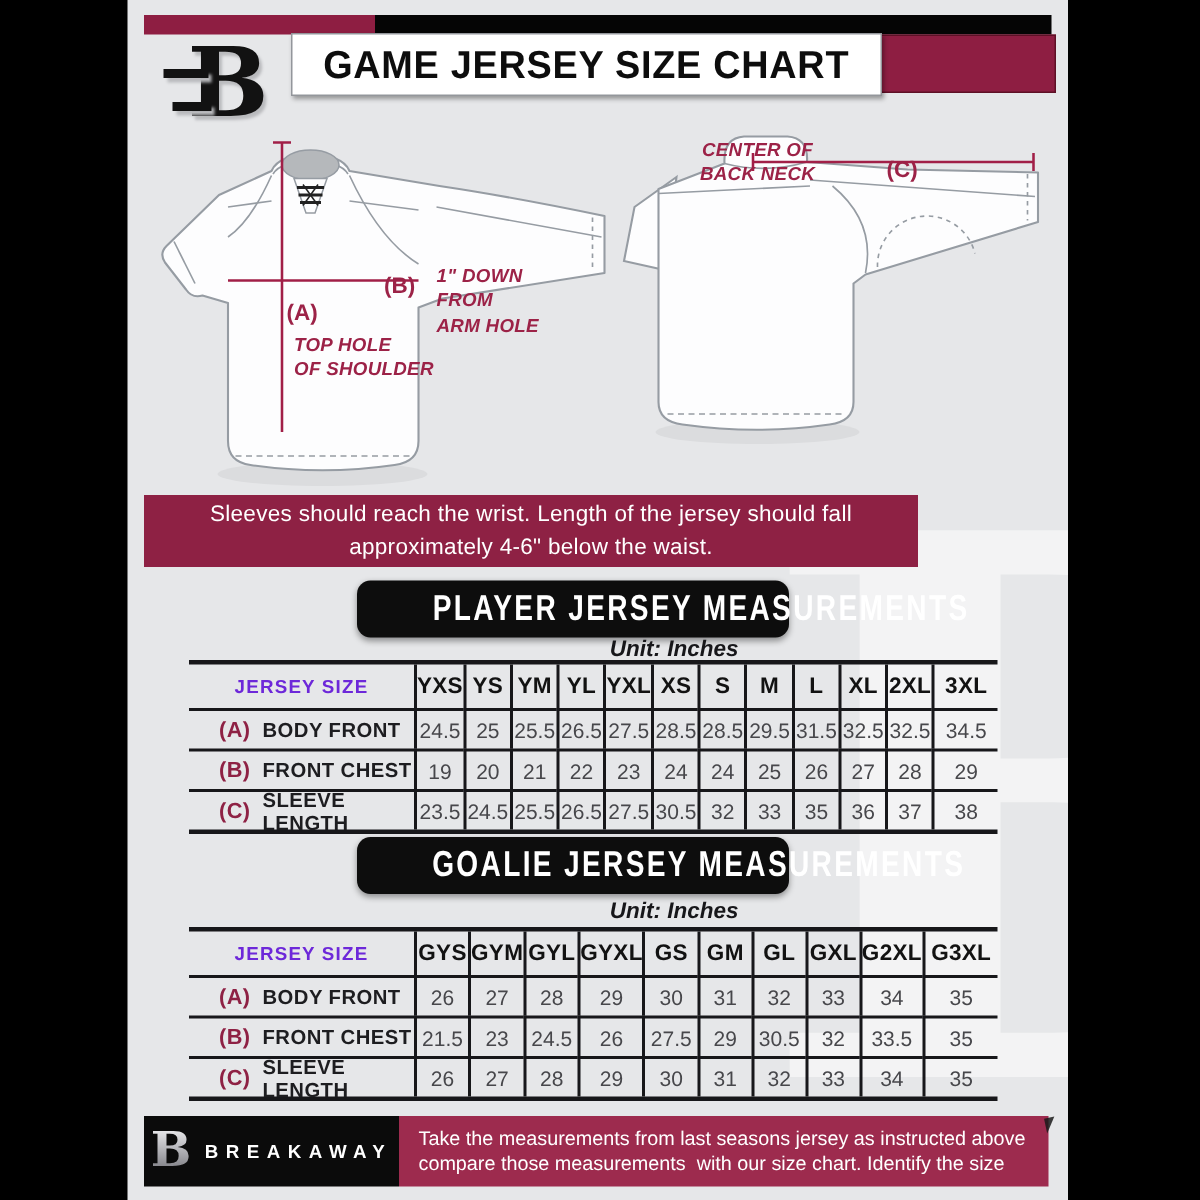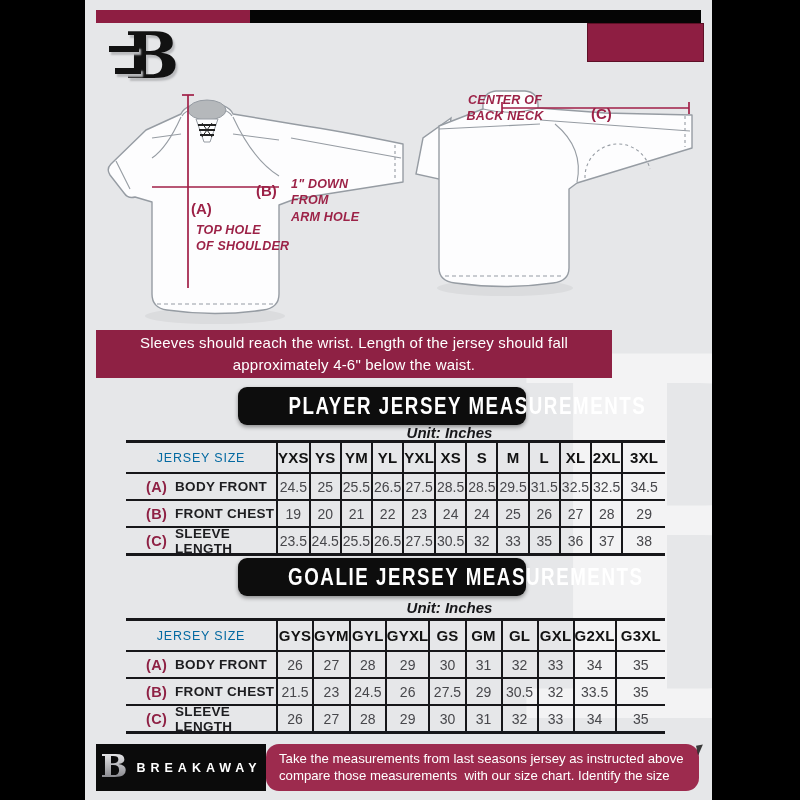--- a/index.html
+++ b/index.html
@@ -44,53 +44,56 @@
   .sec-title .t{color:#fff;font-weight:800;font-size:24px;letter-spacing:2px;white-space:nowrap;
                 transform:scaleX(.78);}
   .unit{position:absolute;left:0;width:729px;text-align:center;font-size:15px;font-weight:bold;
         font-style:italic;color:#17171a;z-index:2;}
   .size-table{position:absolute;left:41px;width:539px;display:grid;z-index:2;
               border-top:3px solid #17171a;border-bottom:3px solid #17171a;}
   .cell{display:flex;align-items:center;justify-content:center;}
   .cell.v{border-left:2px solid #17171a;}
   .cell.rt{border-top:2px solid #17171a;}
   .cell.head{font-weight:bold;font-size:15px;color:#121212;letter-spacing:.2px;}
-  .cell.label-col{font-size:12.5px;font-weight:normal;letter-spacing:.8px;color:#0369a1;}
+  .cell.label-col{font-size:12.5px;font-weight:bold;letter-spacing:.8px;color:#6d28d9;}
   .cell.rowlabel{justify-content:flex-start;padding-left:20px;gap:8px;font-size:13.5px;
                  font-weight:bold;color:#1d1d20;letter-spacing:.3px;}
   .cell.rowlabel .key{color:#8e2144;font-size:14.5px;font-weight:800;}
   .cell.val{font-size:14px;font-weight:500;color:#47474b;}
   
   .footer-black{position:absolute;left:11px;top:744px;width:170px;height:47px;background:#0b0b0b;z-index:2;
                 display:flex;align-items:center;justify-content:center;gap:9px;}
   .footer-black .minib{font-family:"DejaVu Serif",serif;font-weight:bold;font-size:32px;line-height:1;
                        background:linear-gradient(#f4f4f6,#77777d);-webkit-background-clip:text;
                        background-clip:text;color:transparent;position:relative;top:-2px;}
   .footer-black .brand{color:#fff;font-size:12.5px;font-weight:bold;letter-spacing:5px;}
   .footer-maroon{position:absolute;left:181px;top:744px;width:433px;height:47px;background:#9d2b4e;z-index:2;
-                 display:flex;flex-direction:column;justify-content:center;padding-left:13px;box-sizing:border-box;border-radius:13px;}
+                 display:flex;flex-direction:column;justify-content:center;padding-left:13px;box-sizing:border-box;}
   .footer-maroon .ln{color:#fff;font-size:13.2px;font-weight:500;line-height:1.27;white-space:pre;}
   .cursor{position:absolute;left:612px;top:745px;width:0;height:0;z-index:6;
           border-left:7px solid #1a1a1a;border-bottom:10px solid transparent;
           transform:rotate(-12deg);opacity:.85;}
 </style>
 </head>
 <body>
 
 <div class="page">
   <div class="content">
 
     <div class="watermark">B</div>
 
     <div class="bar maroon-left"></div>
     <div class="bar black-top"></div>
     <div class="logo">
       <span class="b">B</span>
       <span class="bar1"></span>
       <span class="bar2"></span>
+    </div>
+    <div class="title-box">
+      <span class="t">GAME JERSEY SIZE CHART</span>
     </div>
     <div class="maroon-block"></div>
 
     <svg class="diagram" viewBox="0 0 627 252">
 
       <ellipse cx="130" cy="238" rx="70" ry="8" fill="#dbdcde"></ellipse>
       <ellipse cx="420" cy="210" rx="68" ry="8" fill="#dbdcde"></ellipse>
 
       <g stroke="#969ca3" stroke-width="1.4" fill="#fdfdfe" stroke-linejoin="round">
         <path d="M 96 36 C 102 21 142 21 148 36 L 208 46 C 235 50 270 56 318 66

